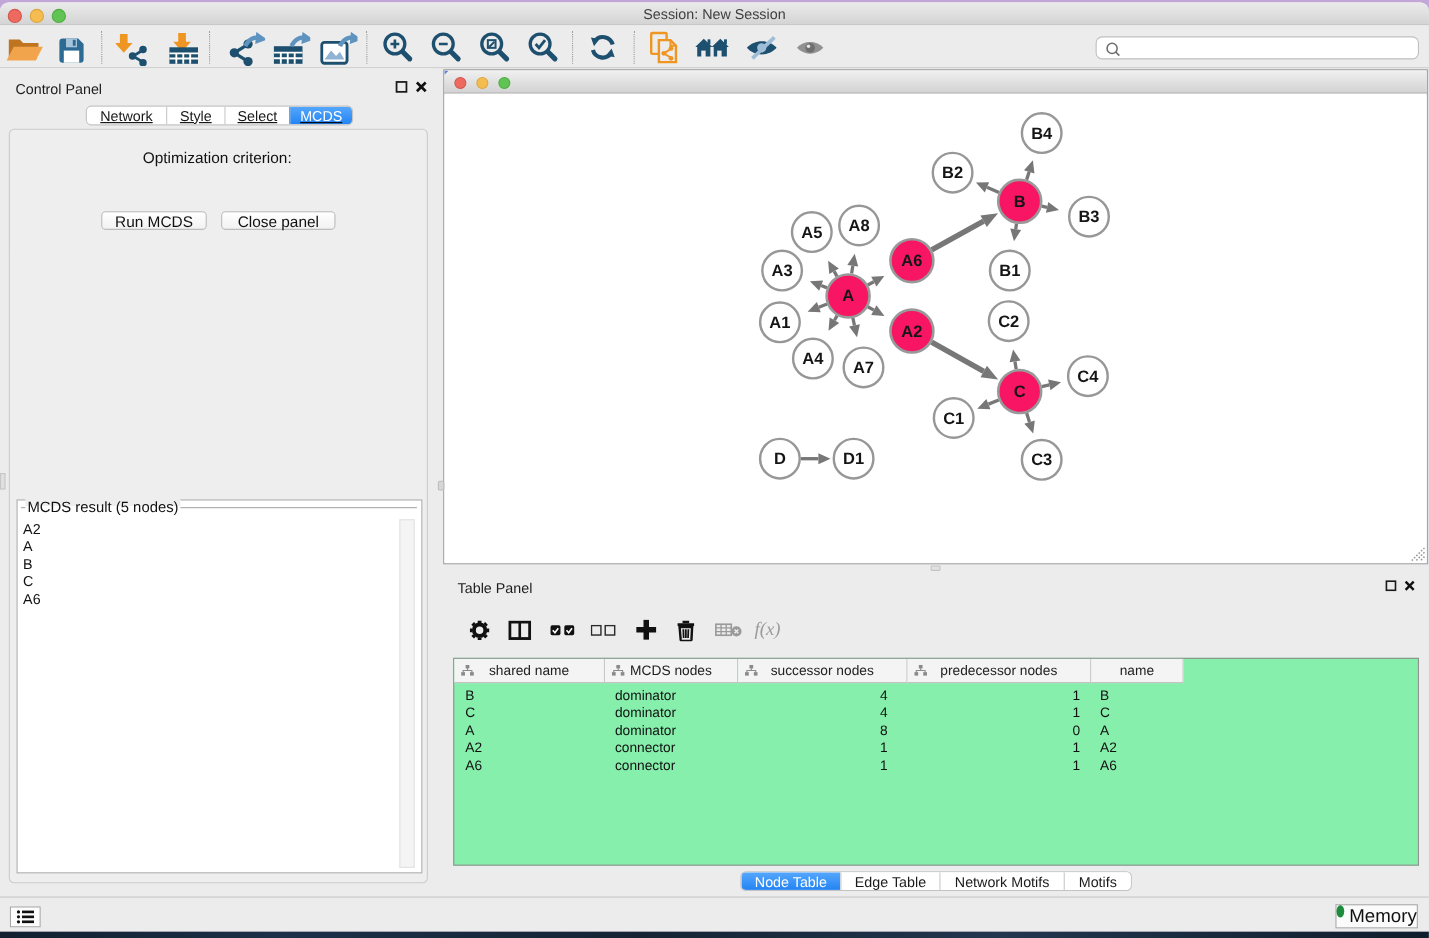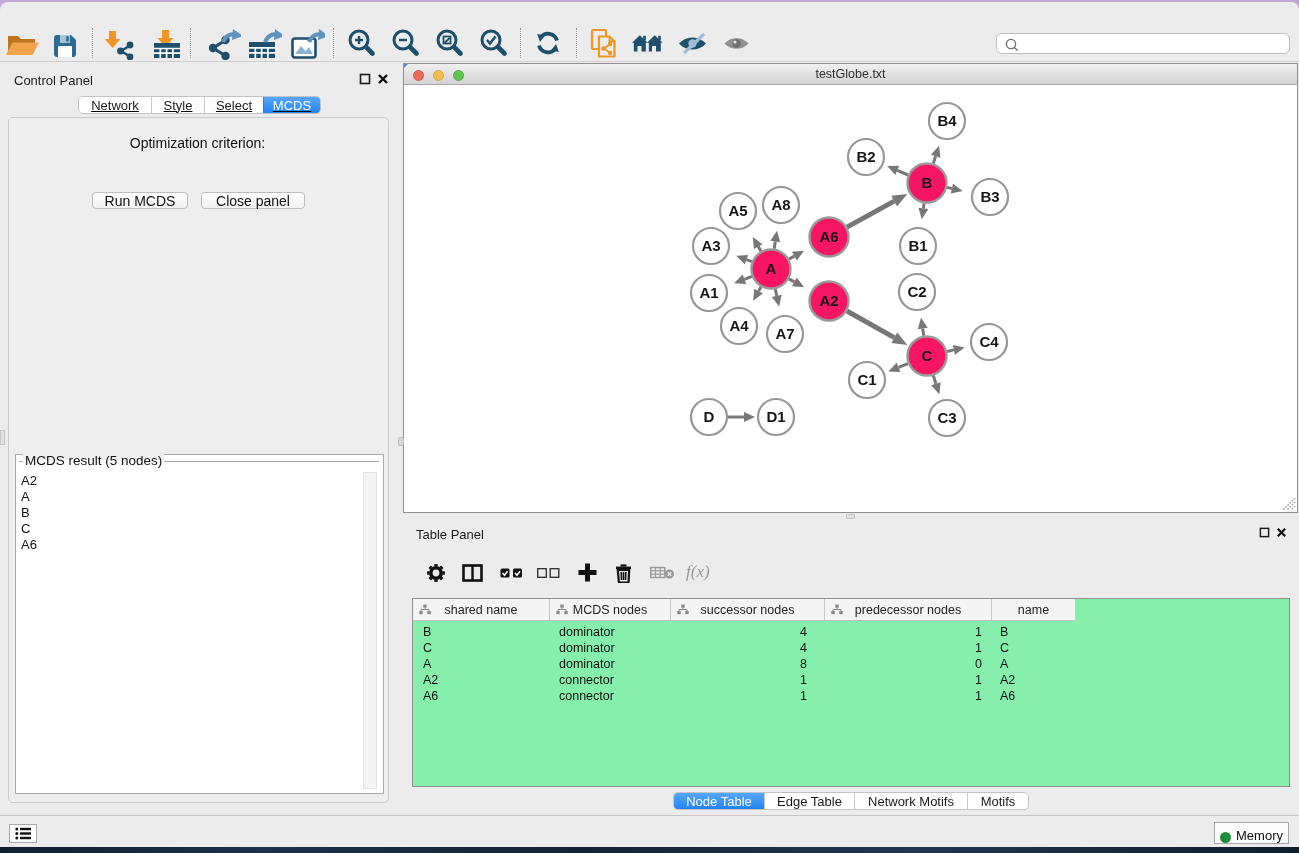--- a/index.html
+++ b/index.html
@@ -46,28 +46,34 @@
 #tpanel .hdr { position:absolute; left:20px; top:13px; font-size:13px; color:#1c1c1c; }
 #ttoolbar { position:absolute; left:0; top:0; width:903px; height:302px; }
 #ttable { position:absolute; left:16px; top:84px; width:878px; height:189px; background:#86efac; border:1px solid #909090; }
 .th { position:absolute; top:0; height:22px; background:#f4f4f4; border-right:1px solid #c9c9c9; border-bottom:1px solid #c2c2c2; font-size:12.5px; color:#222; }
 .th .lab { position:absolute; left:0; right:0; top:4px; text-align:center; }
 .cell { position:absolute; font-size:12.5px; color:#111; height:16px; line-height:16px; }
 #ttabs { left:277px; top:278px; }
 
 #statusbar { position:absolute; left:0; top:813px; width:1299px; height:31px; background:#ececec; border-top:1px solid #c6c6c6; }
 #listbtn { position:absolute; left:9px; top:8px; width:28px; height:19px; background:#fdfdfd; border:1px solid #a9a9a9; }
-#membtn { position:absolute; right:10px; top:6px; width:75px; height:22px; background:#fbfbfb; border:1px solid #a9a9a9; font-size:13px; color:#111; display:flex; align-items:flex-end; justify-content:center; gap:5px; }
+#membtn { position:absolute; right:10px; top:6px; width:75px; height:22px; background:#fbfbfb; border:1px solid #a9a9a9; font-size:17px; color:#111; display:flex; align-items:flex-start; justify-content:center; gap:5px; }
 #membtn .dot { width:11px; height:11px; border-radius:50%; background:#1d8c3c; }
 #deskbottom { position:absolute; left:0; top:847px; width:1299px; height:6px; background:linear-gradient(90deg,#10202f,#1d3048 20%,#142434 45%,#23364e 70%,#0f1e2c); }
 .wbtn { position:absolute; }
 </style>
 </head>
 <body>
 <div id="app">
+  <div id="titlebar">
+    <span class="tl" style="left:7px;top:6px;width:13px;height:13px;background:#ee6a5f;border:1px solid #d2574c;"></span>
+    <span class="tl" style="left:27px;top:6px;width:13px;height:13px;background:#f5bd4f;border:1px solid #dba73f;"></span>
+    <span class="tl" style="left:47px;top:6px;width:13px;height:13px;background:#61c354;border:1px solid #4eae42;"></span>
+    <div class="title">Session: New Session</div>
+  </div>
   <div id="toolbar">
     <svg class="ticon" style="left:5px;top:8px;" width="34" height="28" viewBox="0 0 34 28">
         <path d="M3,23 L3,5 L13,5 L16,8 L30,8 L30,12 L28,23 Z" fill="#bf7420"></path>
         <path d="M1,24 L7.5,11.5 L34,11.5 L27.5,24 Z" fill="#f2a44c"></path>
       </svg>
     <svg class="ticon" style="left:52px;top:10px;" width="26" height="26" viewBox="0 0 26 26">
         <path d="M2,5 a3,3 0 0 1 3,-3 H19 L24,7 V21 a3,3 0 0 1 -3,3 H5 a3,3 0 0 1 -3,-3 Z" fill="#2e6b94"></path>
         <rect x="8" y="2" width="10" height="8" fill="#a6c4da"></rect>
         <rect x="14.2" y="3.2" width="2.6" height="5.4" fill="#2e6b94"></rect>
         <rect x="6" y="13" width="14" height="11" fill="#ffffff"></rect>
@@ -220,21 +226,20 @@
     <div id="mcdsline"></div>
     <div id="mcdslegend">MCDS result (5 nodes)</div>
     <div id="mcdslist">A2<br>A<br>B<br>C<br>A6</div>
   </div>
 
   <div id="netwin">
     <div id="nettitle">
       <span class="tl" style="left:9px;top:6px;width:11px;height:11px;background:#ee6a5f;border:1px solid #d2574c;"></span>
       <span class="tl" style="left:29px;top:6px;width:11px;height:11px;background:#f5bd4f;border:1px solid #dba73f;"></span>
       <span class="tl" style="left:49px;top:6px;width:11px;height:11px;background:#61c354;border:1px solid #4eae42;"></span>
-      <div class="t">testGlobe.txt</div>
     </div>
     <svg style="position:absolute;left:0;top:0;z-index:6;" width="4" height="4" viewBox="0 0 4 4">
         <path d="M0,0 L4,0 L0,4 Z" fill="#5b82d6"></path>
       </svg>
     <svg style="position:absolute;right:1px;bottom:1px;z-index:6;" width="13" height="13" viewBox="0 0 13 13">
         <g stroke="#9a9a9a" stroke-width="1.4" stroke-dasharray="1.5,1.5">
           <line x1="12" y1="0" x2="0" y2="12"></line>
           <line x1="12" y1="4" x2="4" y2="12"></line>
           <line x1="12" y1="8" x2="8" y2="12"></line>
         </g>

